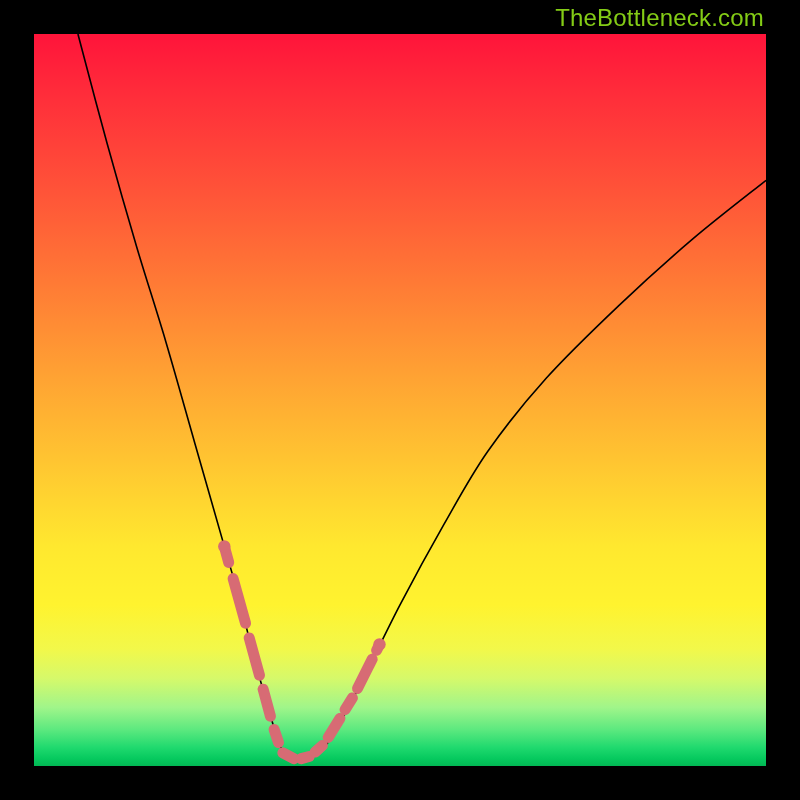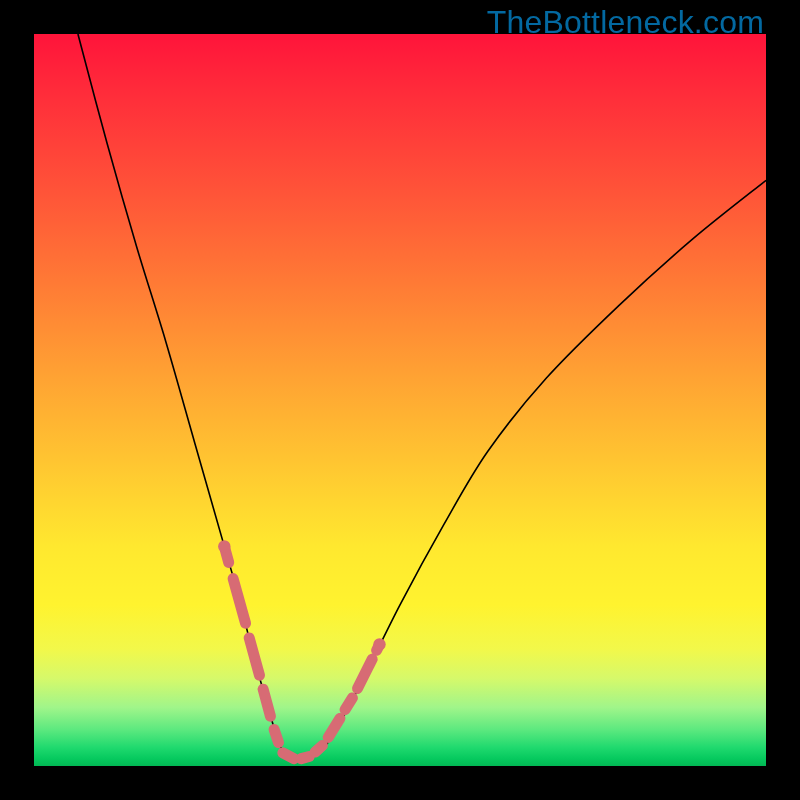--- a/index.html
+++ b/index.html
@@ -40,22 +40,22 @@
       #5de97f 95%,
       #1fd96e 97.5%,
       #06c95e 99%,
       #02b854 100%
     );
   }
   .watermark {
     position: absolute;
     top: 4px;
     right: 36px;
-    color: #0369a1;
-    font-size: 32px;
+    color: #84cc16;
+    font-size: 24px;
     font-weight: 400;
     letter-spacing: 0.2px;
     user-select: none;
   }
   svg.curve {
     position: absolute;
     top: 0; left: 0;
     width: 732px;
     height: 732px;
     overflow: visible;

